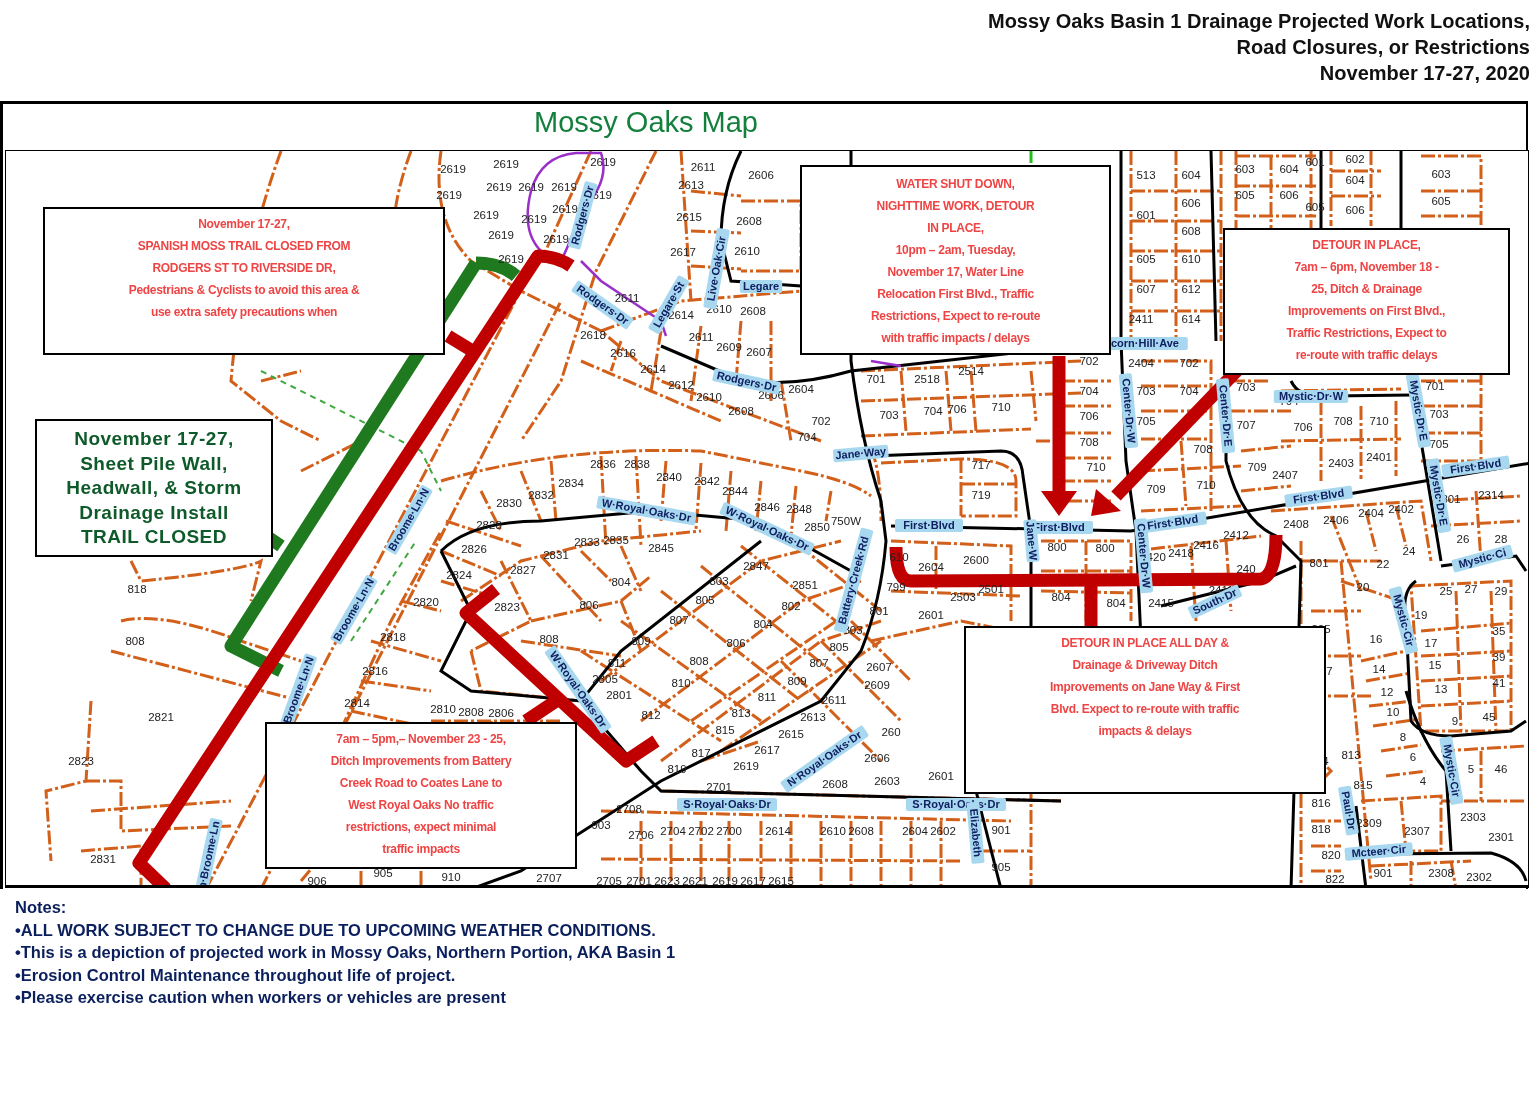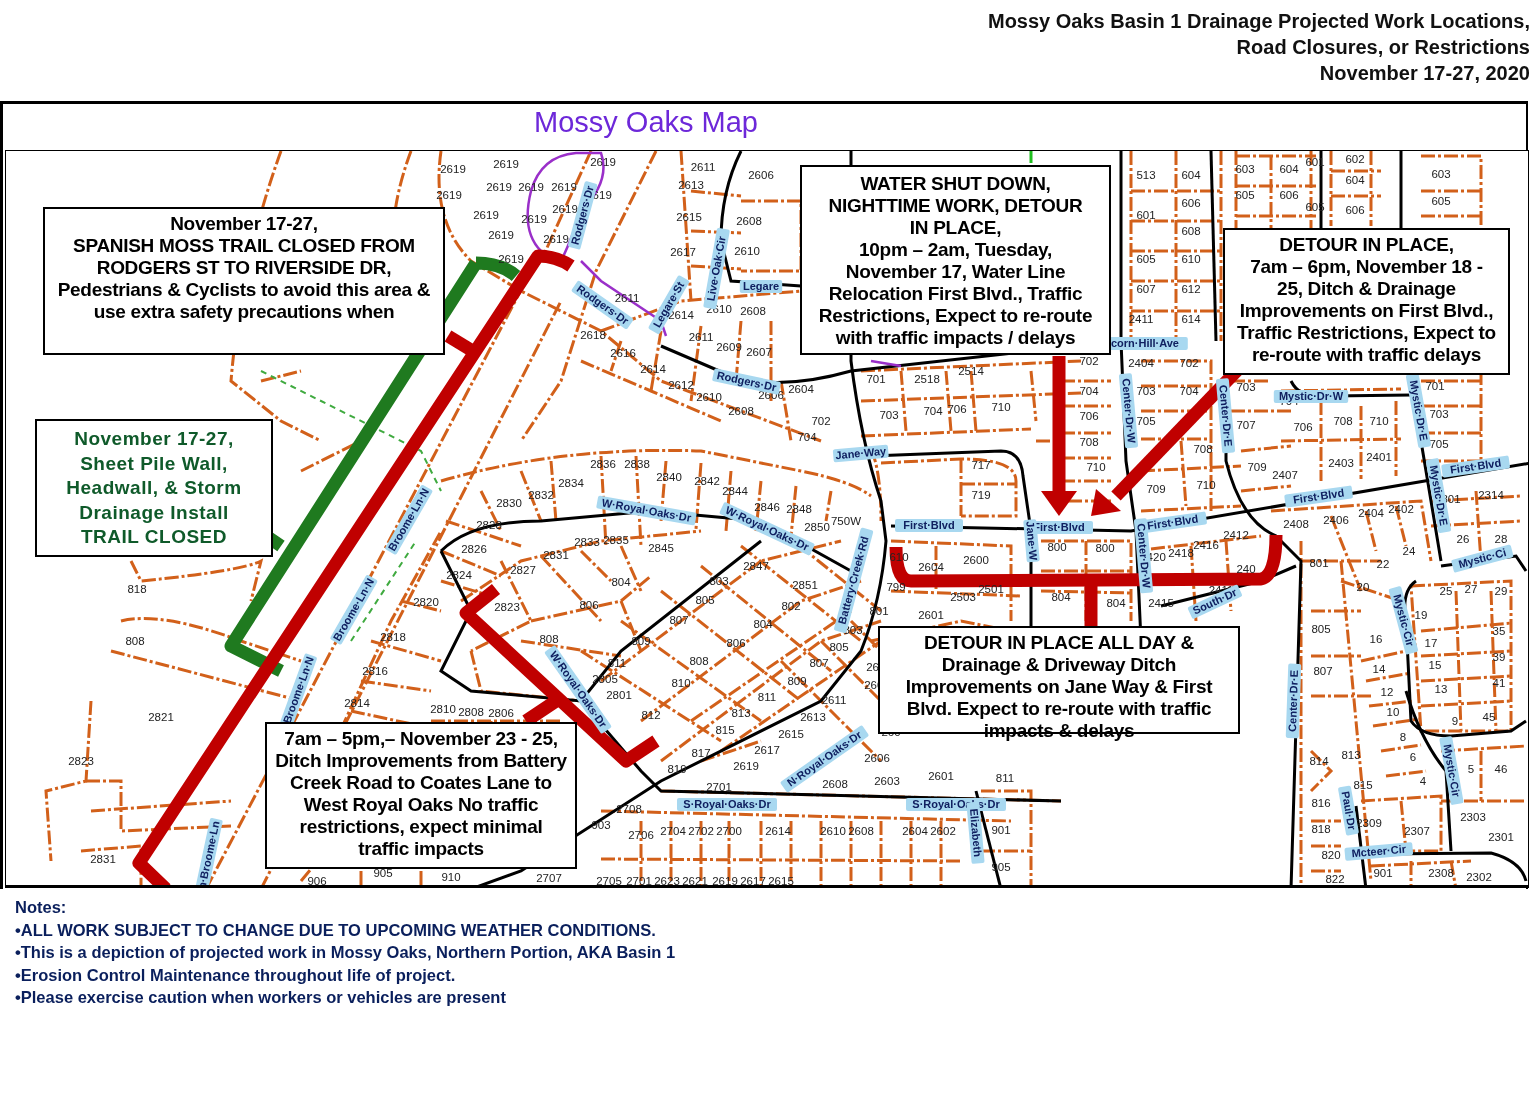--- a/index.html
+++ b/index.html
@@ -1,22 +1,22 @@
 <!DOCTYPE html>
 <html><head>
 <meta charset="utf-8">
 <style>
   html,body{margin:0;padding:0;background:#fff;}
   body{width:1530px;height:1095px;position:relative;overflow:hidden;font-family:"Liberation Sans",sans-serif;}
   .title{position:absolute;left:0;top:8px;width:1530px;text-align:right;font-weight:bold;font-size:20px;line-height:26px;color:#111;}
   .map-frame{position:absolute;left:0;top:101px;width:1528px;height:788px;border-top:3px solid #000;border-left:3px solid #000;border-right:2px solid #000;box-sizing:border-box;}
-  .map-heading{position:absolute;left:0;top:103px;width:1292px;text-align:center;font-size:29px;line-height:38px;color:#6d28d9;}
+  .map-heading{position:absolute;left:0;top:103px;width:1292px;text-align:center;font-size:29px;line-height:38px;color:#15803d;}
   .map-area{position:absolute;left:5px;top:150px;width:1524px;height:738px;border:1px solid #000;border-bottom:3px solid #000;box-sizing:border-box;overflow:hidden;background:#fff;}
   .map-area svg{position:absolute;left:0;top:0;}
-  .callout{position:absolute;background:#fff;border:2px solid #000;box-sizing:border-box;text-align:center;font-weight:bold;color:#000000;font-size:19px;line-height:22px;padding:2px 6px;letter-spacing:-0.3px;}
+  .callout{position:absolute;background:#fff;border:2px solid #000;box-sizing:border-box;text-align:center;font-weight:bold;color:#ef4444;font-size:12px;line-height:22px;padding:2px 6px;letter-spacing:-0.3px;}
   .callout.green{color:#0f5a2a;font-size:19px;line-height:24.5px;letter-spacing:0.5px;}
   .callout span{display:block;}
   .notes{position:absolute;left:15px;top:896px;font-weight:bold;font-size:16.5px;line-height:22.5px;color:#0a1f5c;}
   .notes div{white-space:nowrap;}
   .notes a{color:#129a8f;text-decoration:underline;}
   .lbl{font-family:"Liberation Sans",sans-serif;font-size:11.5px;fill:#222;}
   .st{font-family:"Liberation Sans",sans-serif;font-size:11px;fill:#102060;font-weight:bold;}
 </style>
 </head>
 <body>
@@ -752,21 +752,21 @@
 
 <div class="callout" style="left:1223px;top:228px;width:287px;height:147px;padding-top:4px;">
   <span>DETOUR IN PLACE,</span>
   <span>7am – 6pm, November 18 -</span>
   <span>25, Ditch &amp; Drainage</span>
   <span>Improvements on First Blvd.,</span>
   <span>Traffic Restrictions, Expect to</span>
   <span>re-route with traffic delays</span>
 </div>
 
-<div class="callout" style="left:878px;top:626px;width:362px;height:108px;padding-top:4px;">
+<div class="callout" style="left:964px;top:626px;width:362px;height:168px;padding-top:4px;">
   <span>DETOUR IN PLACE ALL DAY &amp;</span>
   <span>Drainage &amp; Driveway Ditch</span>
   <span>Improvements on Jane Way &amp;  First</span>
   <span>Blvd. Expect to re-route with traffic</span>
   <span>impacts &amp; delays</span>
 </div>
 
 <div class="callout" style="left:265px;top:722px;width:312px;height:147px;padding-top:4px;">
   <span>7am – 5pm,– November 23 - 25,</span>
   <span>Ditch Improvements from Battery</span>

